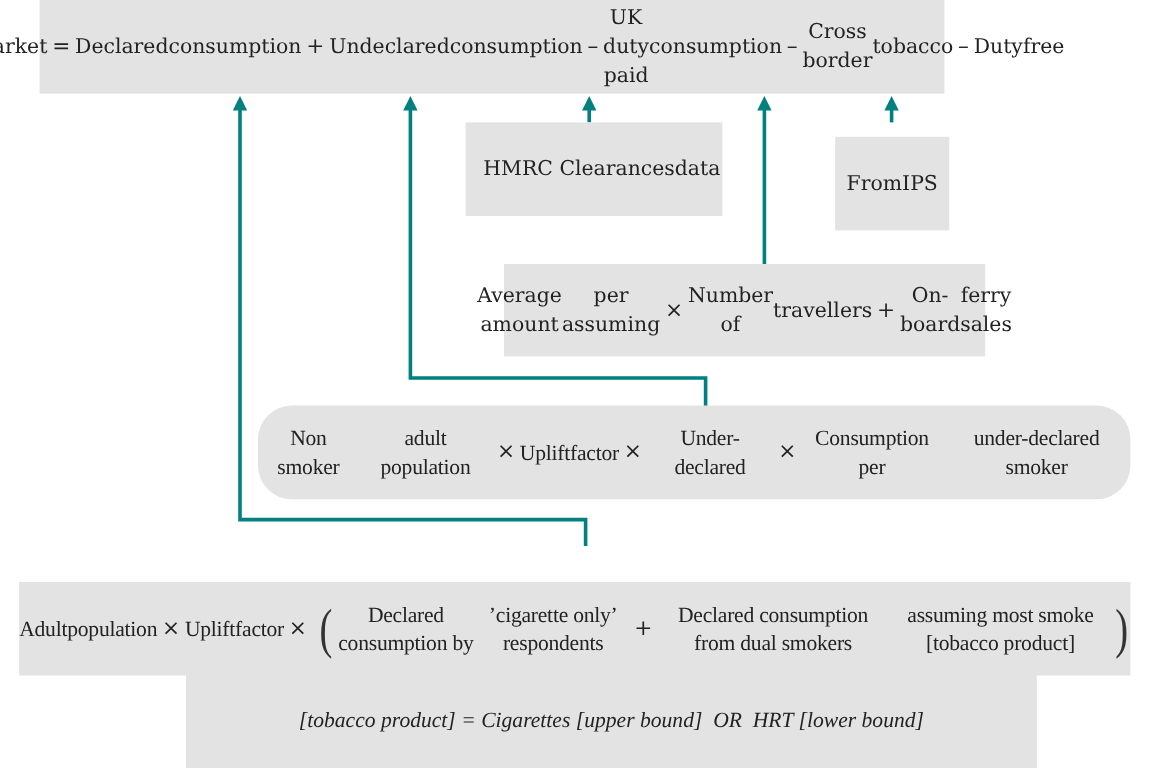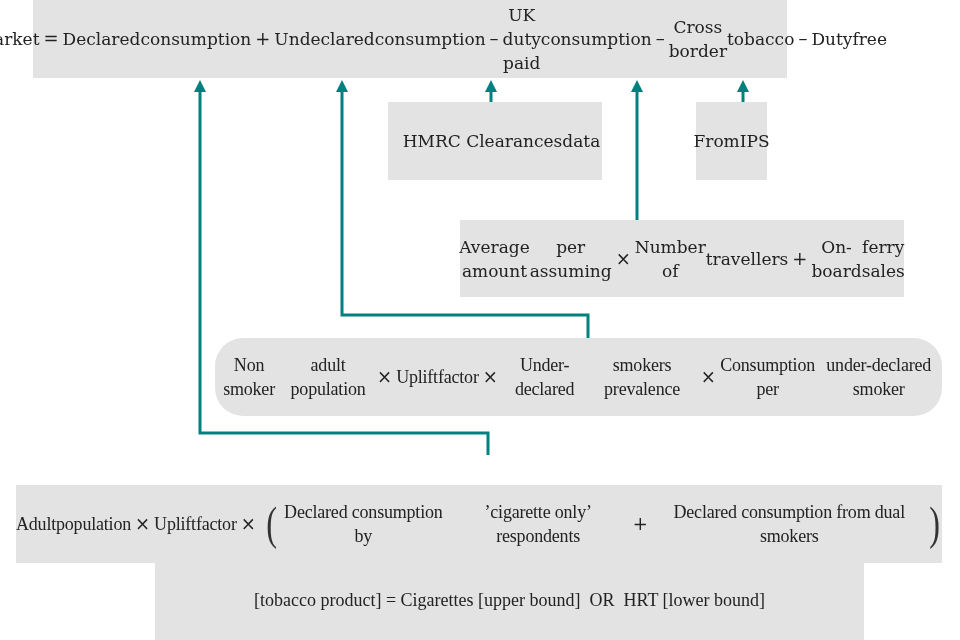--- a/index.html
+++ b/index.html
@@ -75,28 +75,28 @@
     </span>
 </div>
 
 <div class="box" style="left:388px; top:102px; width:201px; height:78px;padding-left:13px;">
   <span class="term">
       <span>HMRC Clearances</span>
       <span>data</span>
     </span>
 </div>
 
-<div class="box" style="left:696px; top:102px; width:71px; height:78px;">
+<div class="box" style="left:696px; top:114px; width:95px; height:78px;">
   <span class="term">
       <span>From</span>
       <span>IPS</span>
     </span>
 </div>
 
-<div class="box" style="left:420px; top:220px; width:444px; height:77px;margin-left:40px;">
+<div class="box" style="left:420px; top:220px; width:401px; height:77px;">
   <span class="term">
       <span>Average amount</span>
       <span>per assuming</span>
     </span>
   <span class="op">×</span>
   <span class="term">
       <span>Number of</span>
       <span>travellers</span>
     </span>
   <span class="op">+</span>
@@ -112,21 +112,20 @@
       <span>adult population</span>
     </span>
   <span class="op">×</span>
   <span class="term">
       <span>Uplift</span>
       <span>factor</span>
     </span>
   <span class="op">×</span>
   <span class="term">
       <span>Under-declared</span>
-      <span>smokers prevalence</span>
     </span>
   <span class="op">×</span>
   <span class="term">
       <span>Consumption per</span>
       <span>under-declared smoker</span>
     </span>
 </div>
 
 <div class="box narrow" style="left:16px; top:453px; width:926px; height:78px;margin-top:32px;">
   <span class="term">
@@ -140,19 +139,20 @@
     </span>
   <span class="op" style="margin-right:8px;">×</span>
   <span class="paren">(</span>
   <span class="term">
       <span>Declared consumption by</span>
       <span>’cigarette only’ respondents</span>
     </span>
   <span class="op">+</span>
   <span class="term">
       <span>Declared consumption from dual smokers</span>
+      <span>assuming most smoke [tobacco product]</span>
     </span>
   <span class="paren">)</span>
 </div>
 
-<div class="box" style="left:155px; top:561px; width:709px; height:79px;">
+<div class="box" style="left:155px; top:561px; width:709px; height:79px;font-style:italic;">
   <span class="single" style="white-space:pre;">[tobacco product] = Cigarettes [upper bound]  OR  HRT [lower bound]</span>
 </div>
 
 </body></html>

